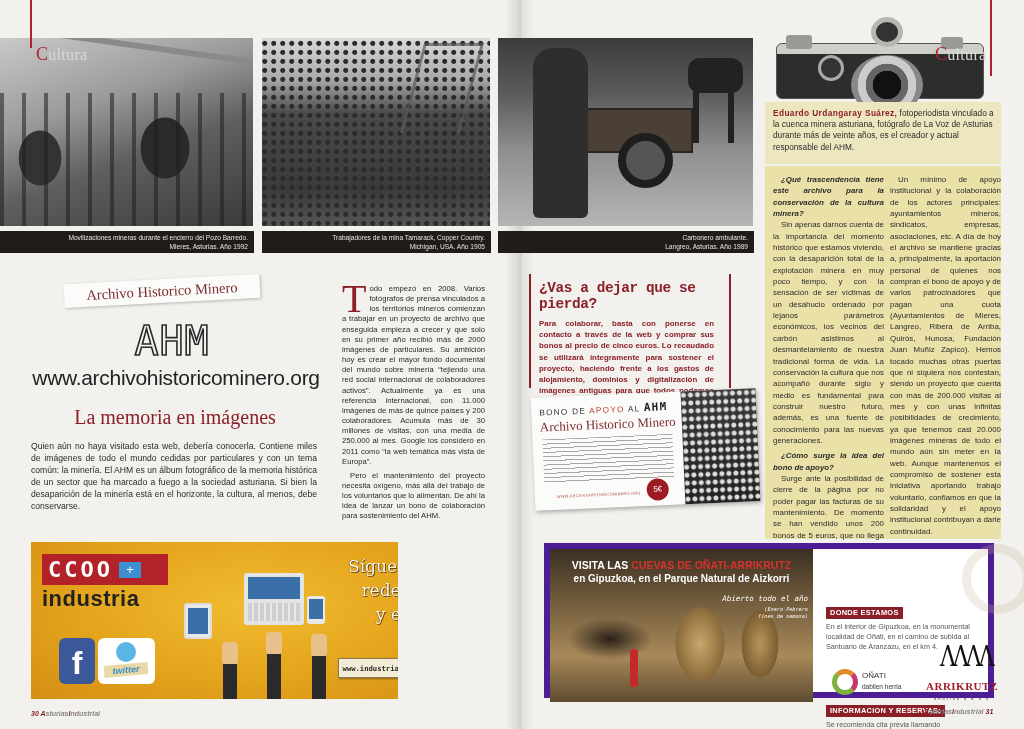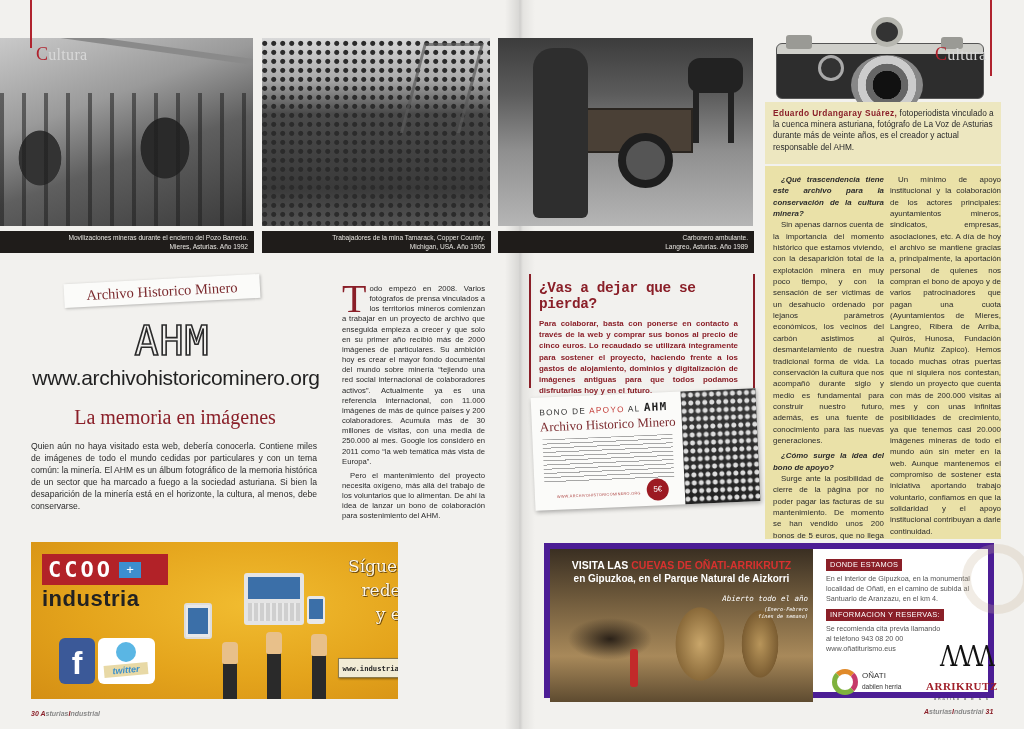--- a/index.html
+++ b/index.html
@@ -75,21 +75,21 @@
     color: transparent; -webkit-text-stroke: 1.6px #2a2a2a; text-align: center; letter-spacing: 1px; }
   .web-url { left: 31px; top: 366px; width: 290px; font-size: 21px; color: #222; text-align: center; letter-spacing: -0.3px; }
   .memoria { left: 60px; top: 406px; width: 230px; font-family: "Liberation Serif", serif; font-size: 20px; color: #8a1f28; text-align: center; }
   .intro { left: 31px; top: 440px; width: 286px; font-size: 8.6px; line-height: 12.1px; text-align: justify; color: #2a2a2a; }
 
   .body-col { left: 342px; top: 284px; width: 143px; font-size: 7.7px; line-height: 10.15px; text-align: justify; color:#2a2a2a; }
   .body-col .p { display:block; text-indent: 8px; margin-bottom: 2px; }
   .dropcap { float: left; font-family: "Liberation Serif", serif; font-size: 40px; line-height: 30px; color: #8a1f28; margin: 0 3px -2px 0; }
 
   
-  .vas-box { left: 529px; top: 274px; width: 226px; height: 114px; border-left: 2px solid #8a1f28; border-right: 2px solid #8a1f28; padding: 6px 15px 0 8px; }
+  .vas-box { left: 529px; top: 274px; width: 202px; height: 114px; border-left: 2px solid #8a1f28; border-right: 2px solid #8a1f28; padding: 6px 15px 0 8px; }
   .vas-title { font-family: "Liberation Mono", monospace; font-size: 14.4px; color: #8a1f28; font-weight: bold; letter-spacing: -0.4px; margin-bottom: 6px; }
   .vas-text { font-size: 7.9px; line-height: 11.2px; color: #8a1f28; font-weight: bold; text-align: justify; }
 
   
   .bono { left: 533px; top: 393px; width: 225px; height: 113px; background: #fbfbf9; transform: rotate(-2.5deg); box-shadow: 1px 2px 4px rgba(0,0,0,0.3); }
   .bono-title { position:absolute; left:8px; top:8px; font-size: 8.2px; letter-spacing: 1.3px; color:#333; }
   .bono-title .apoyo { color:#c23a35; }
   .bono-title .ahm { font-family: "DejaVu Sans Mono", monospace; font-weight:bold; font-size:11px; color:#222; }
   .bono-sub { position:absolute; left:8px; top:22px; font-family: "Liberation Serif", serif; font-size: 13px; color:#7b2a2e; }
   .bono-lines { position:absolute; left:10px; top:42px; width:130px; height:44px;
@@ -134,21 +134,21 @@
       radial-gradient(ellipse 30px 55px at 210px 95px, #b8955a 0%, #7b5d32 60%, transparent 62%),
       radial-gradient(ellipse 60px 30px at 60px 90px, #2a2118 0%, transparent 70%),
       linear-gradient(180deg, #3a2f22 0%, #7b6442 40%, #a8895a 70%, #5e4b30 100%); }
   .cave-title1 { position:absolute; left:0; top:10px; width:263px; text-align:center; font-size:10.5px; font-weight:bold; color:#fff; }
   .cave-title1 .red { color:#d7312f; }
   .cave-title2 { position:absolute; left:0; top:24px; width:263px; text-align:center; font-size:10px; font-weight:bold; color:#fff; }
   .cave-open { position:absolute; left:170px; top:45px; width:88px; text-align:right; font-family: "DejaVu Sans Mono", monospace; font-style:italic; font-size:7.5px; color:#fff; }
   .cave-open2 { position:absolute; left:170px; top:57px; width:88px; text-align:right; font-family: "DejaVu Sans Mono", monospace; font-style:italic; font-size:5.2px; line-height:7px; color:#fff; }
   .cave-person { position:absolute; left:80px; top:100px; width:8px; height:38px; background:#c22a2a; border-radius:3px; }
   .cave-info { position:absolute; left:272px; top:0; width:176px; height:153px; padding:10px 4px 0 4px; font-size:7.2px; line-height:10px; color:#555; }
-  .cave-info .hdr { display:inline-block; background:#8a1f28; color:#fff; font-weight:normal; font-size:7.4px; padding:1px 4px; letter-spacing:0.3px; margin-bottom:3px; }
+  .cave-info .hdr { display:inline-block; background:#8a1f28; color:#fff; font-weight:bold; font-size:7.4px; padding:1px 4px; letter-spacing:0.3px; margin-bottom:3px;margin-top:48px; }
   .cave-info .blk { margin-bottom:5px; }
   .cave-ring { position:absolute; left:140px; top:-5px; width:70px; height:70px; border-radius:50%; border:9px solid rgba(200,180,150,0.25); }
   .onati-logo { position:absolute; left:10px; top:120px; width:26px; height:26px; border-radius:50%; border:5px solid #7fb23d; border-top-color:#e08a2a; border-right-color:#c63a6a; }
   .onati-name { position:absolute; left:40px; top:122px; font-size:8px; font-weight:normal; color:#333; }
   .onati-sub { position:absolute; left:40px; top:133px; font-size:6.5px; color:#333; }
   .arri-mark { position:absolute; left:118px; top:103px; font-family:"DejaVu Serif", serif; font-size:22px; color:#111; letter-spacing:-3px; transform: scaleY(1.3); }
   .arri-name { position:absolute; left:104px; top:132px; font-family:"Liberation Serif", serif; font-weight:bold; font-size:11px; color:#a0202a; letter-spacing:0.5px; }
   .arri-sub { position:absolute; left:112px; top:145px; font-size:4px; letter-spacing:2px; color:#333; }
 
   

